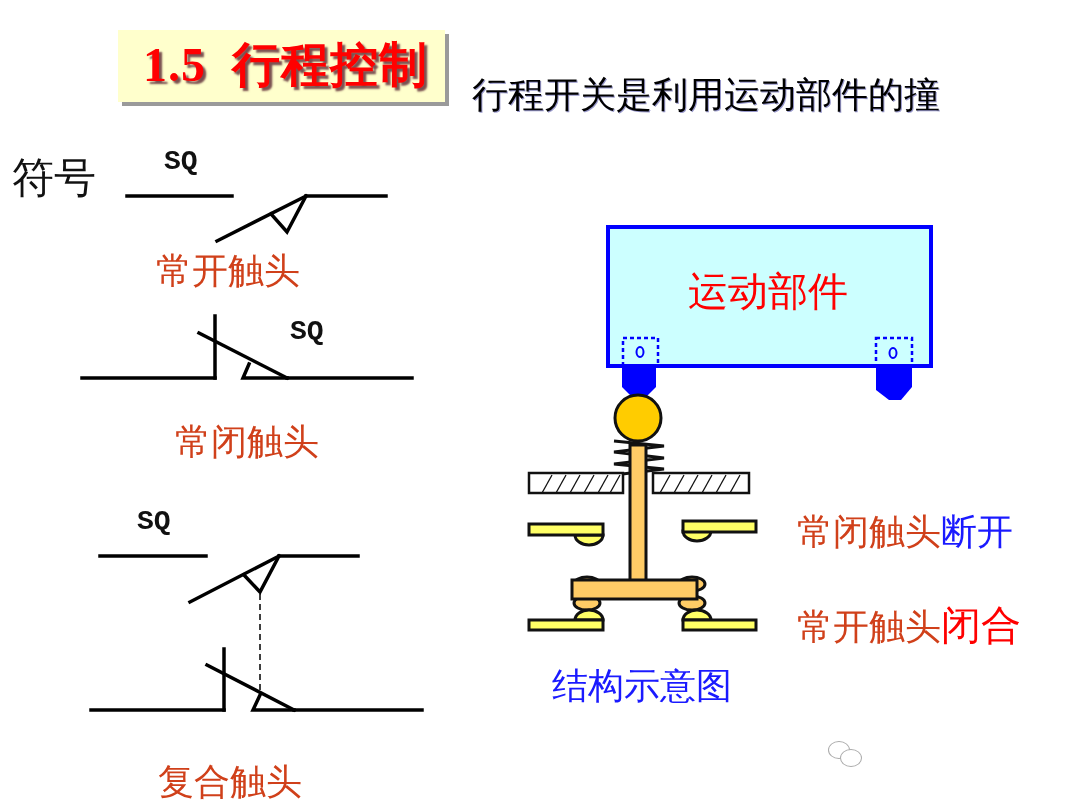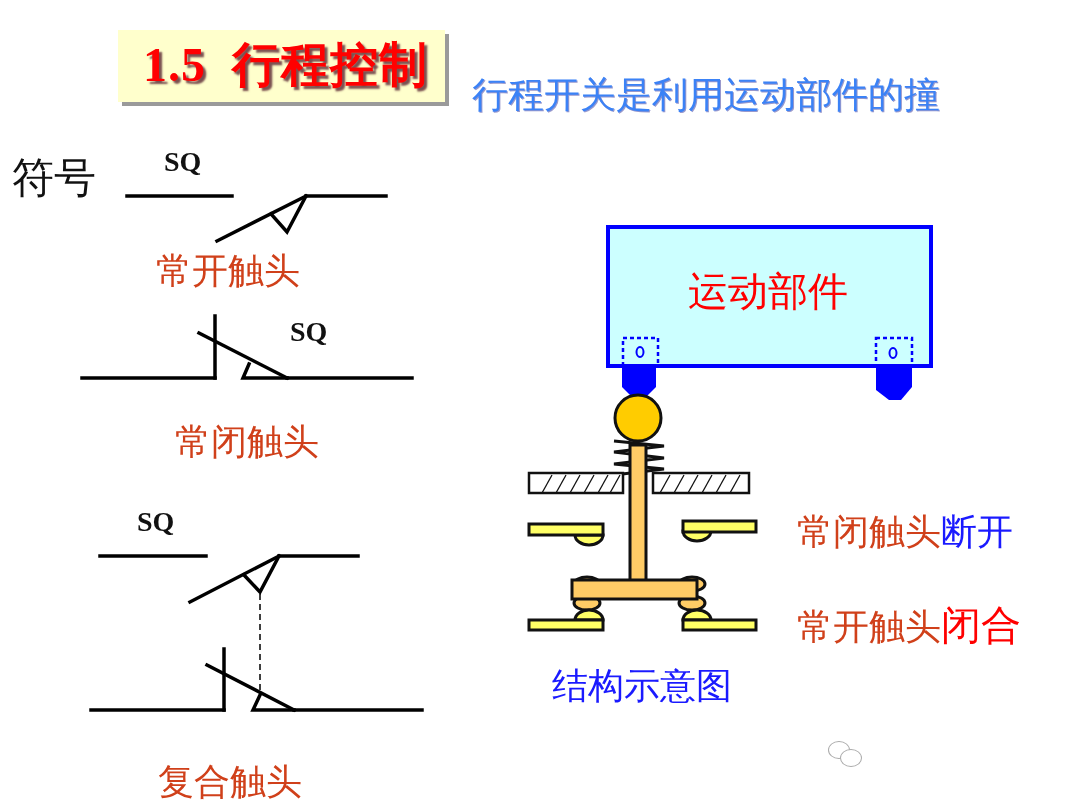--- a/index.html
+++ b/index.html
@@ -4,25 +4,25 @@
   <style>
     html, body { margin:0; padding:0; }
     body { width:1080px; height:810px; background:#ffffff; position:relative; overflow:hidden;
            font-family:"DejaVu Serif","Liberation Serif",serif; }
     .abs { position:absolute; }
     .title-box { left:118px; top:30px; width:327px; height:72px; background:#ffffcc;
                  box-shadow:4px 4px 0 #9a9a9a; }
     .title-text { left:128px; top:33px; font-family:"Liberation Serif","DejaVu Serif",serif;
                   font-weight:bold; font-size:48px; color:#ff0000; letter-spacing:1px;
                   text-shadow:3px 3px 2px #7a5050; white-space:nowrap;margin-left:15px; }
-    .desc { left:472px; top:70px; width:580px; font-size:36px; line-height:50px; color:#3b82f6;
+    .desc { left:472px; top:70px; width:580px; font-size:36px; line-height:50px; color:#000000;
             font-family:"DejaVu Sans","Liberation Sans",sans-serif; text-shadow:1px 1px 0 #9999cc; }
     .sym-label { left:12px; top:150px; font-size:42px; color:#111;
                  font-family:"DejaVu Sans","Liberation Sans",sans-serif; }
-    .sq { font-family:Liberation Serif, serif; font-weight:bold; font-size:28px; color:#111; }
+    .sq { font-family:Liberation Mono, monospace; font-weight:bold; font-size:28px; color:#111; }
     .cap-red { font-size:36px; color:#d0401a; font-family:"DejaVu Sans","Liberation Sans",sans-serif; }
     .part-label { font-size:40px; color:#ff0000; font-family:"DejaVu Sans","Liberation Sans",sans-serif; }
     .blue-label { font-size:36px; color:#1a1aff; font-family:"DejaVu Sans","Liberation Sans",sans-serif; }
     .watermark { left:828px; top:740px; font-size:24px; color:#ffffff; font-family:"DejaVu Sans",sans-serif;
                  text-shadow:1px 1px 0 #444, -1px -1px 0 #444, 1px -1px 0 #444, -1px 1px 0 #444; white-space:nowrap; }
     svg { position:absolute; left:0; top:0; }
   </style>
 </head>
 <body>
 

